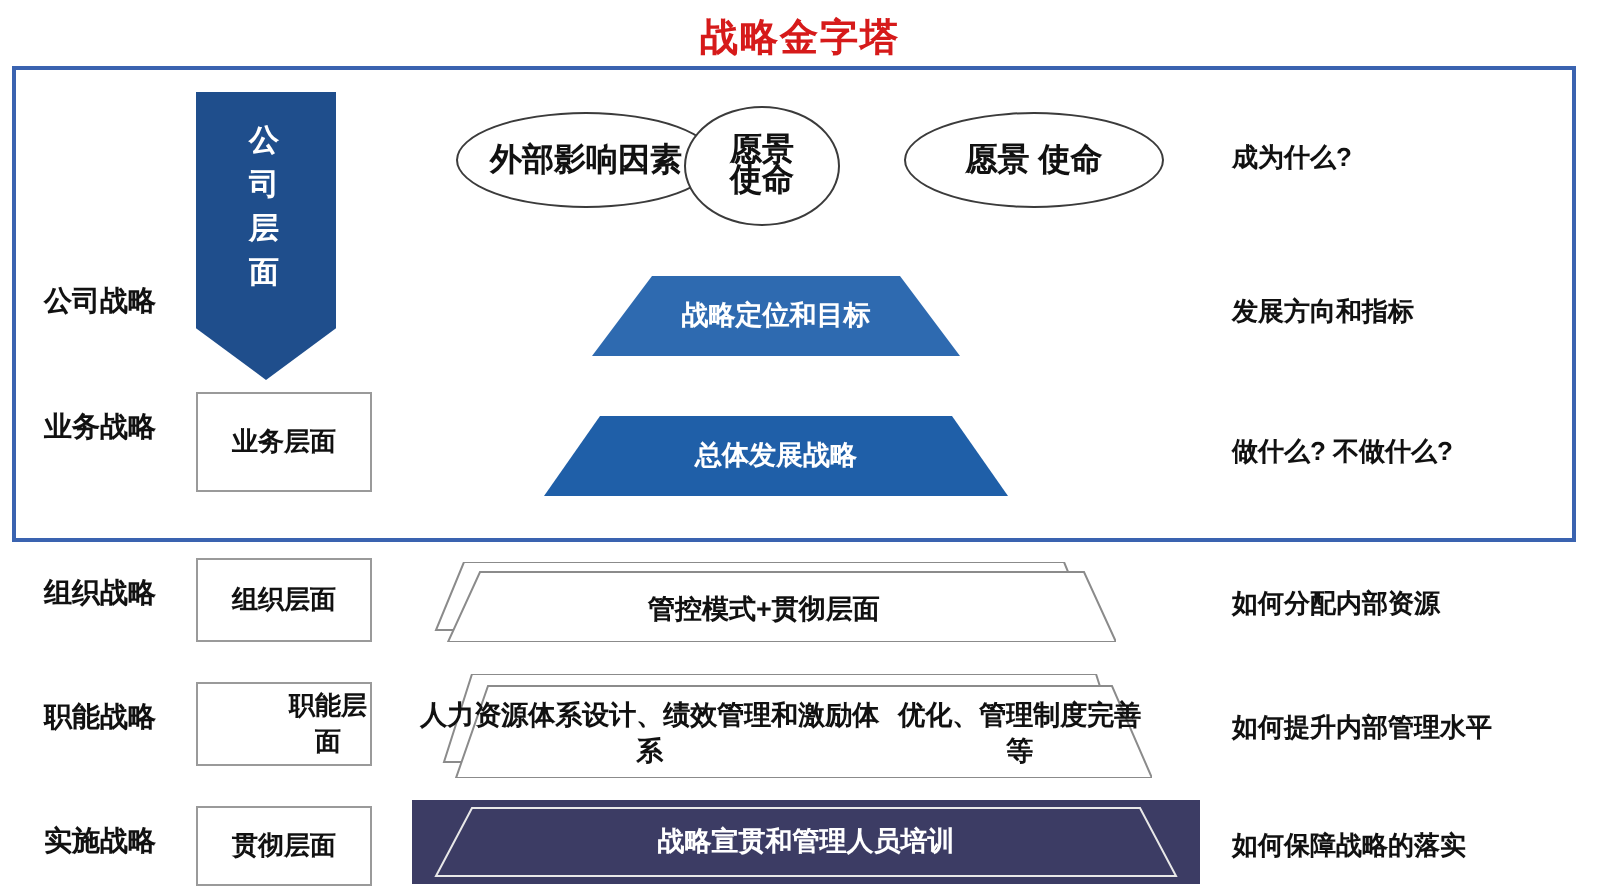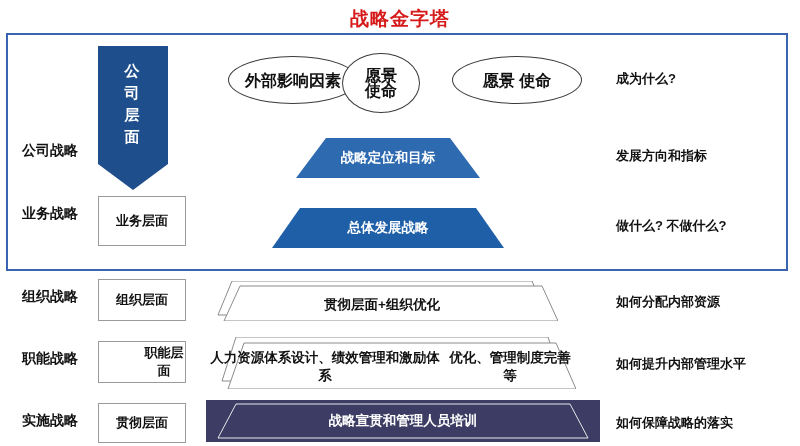--- a/index.html
+++ b/index.html
@@ -194,21 +194,21 @@
       <polygon points="28,0 204,0 232,40 0,40" fill="#1f5fa8"></polygon>
     </svg>
     <span class="lbl">总体发展战略</span>
   </div>
 
   <div class="wide-row" style="left:206px; top:281px; width:352px; height:40px;">
     <svg class="bg" style="position:absolute;left:0;top:0;width:100%;height:100%;" viewBox="0 0 352 40" preserveAspectRatio="none">
       <polygon points="26,0 326,0 340,34 12,34" fill="#ffffff" stroke="#8b8b8b" stroke-width="1"></polygon>
       <polygon points="34,5 336,5 352,40 18,40" fill="#ffffff" stroke="#8b8b8b" stroke-width="1"></polygon>
     </svg>
-    <div class="lbl" style="top:4px;">贯彻层面+组织优化</div>
+    <div class="lbl" style="top:4px;">管控模式+贯彻层面</div>
   </div>
 
   <div class="wide-row" style="left:206px; top:337px; width:370px; height:52px;">
     <svg class="bg" style="position:absolute;left:0;top:0;width:100%;height:100%;" viewBox="0 0 370 52" preserveAspectRatio="none">
       <polygon points="30,0 342,0 356,44 16,44" fill="#ffffff" stroke="#8b8b8b" stroke-width="1"></polygon>
       <polygon points="38,6 350,6 370,52 22,52" fill="#ffffff" stroke="#8b8b8b" stroke-width="1"></polygon>
     </svg>
     <div class="lbl" style="top:4px; ">
       <div>人力资源体系设计、绩效管理和激励体系</div>
       <div>优化、管理制度完善等</div>

